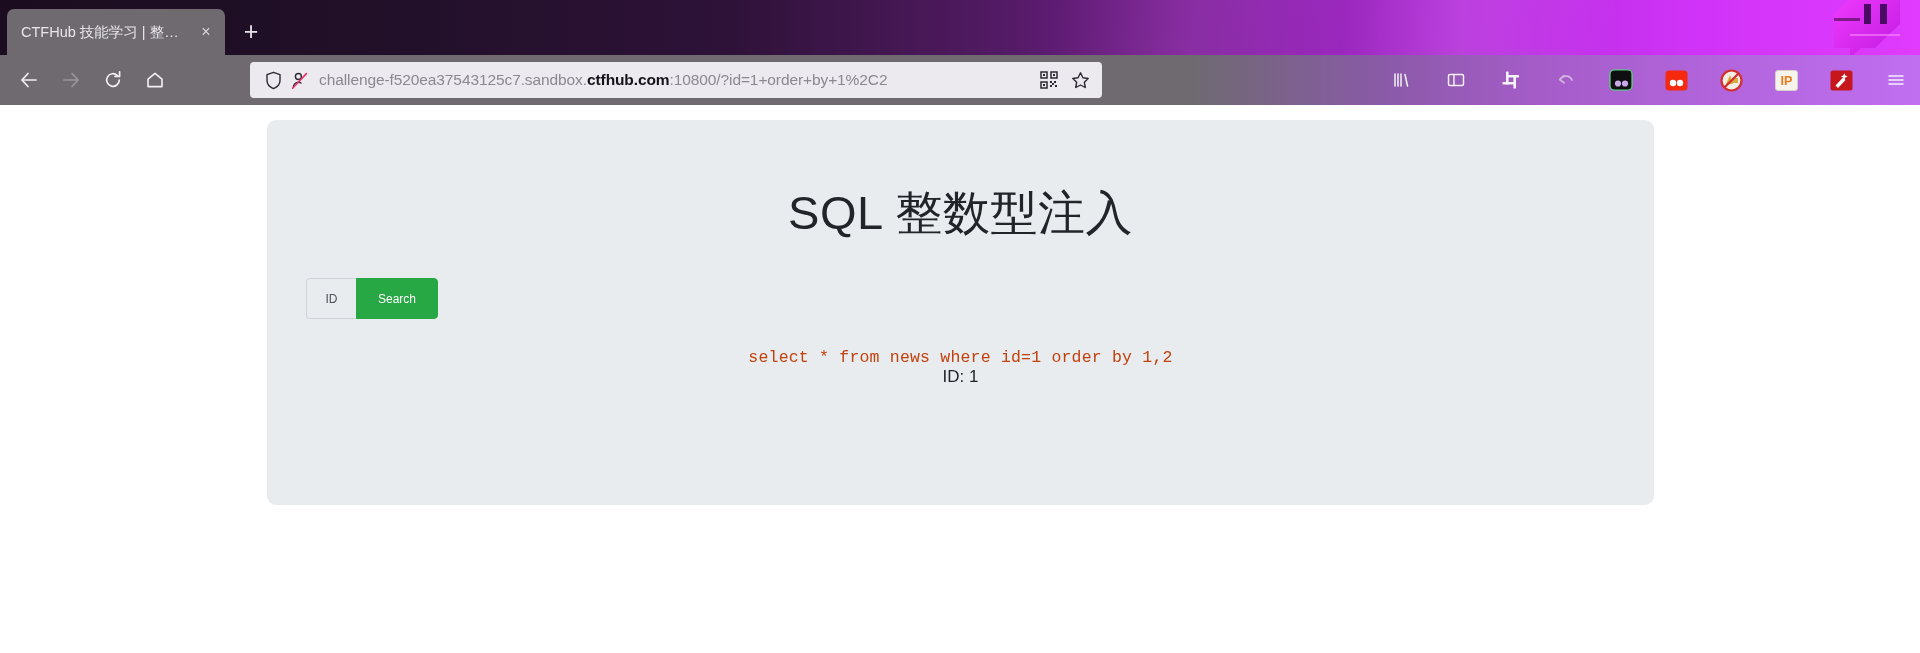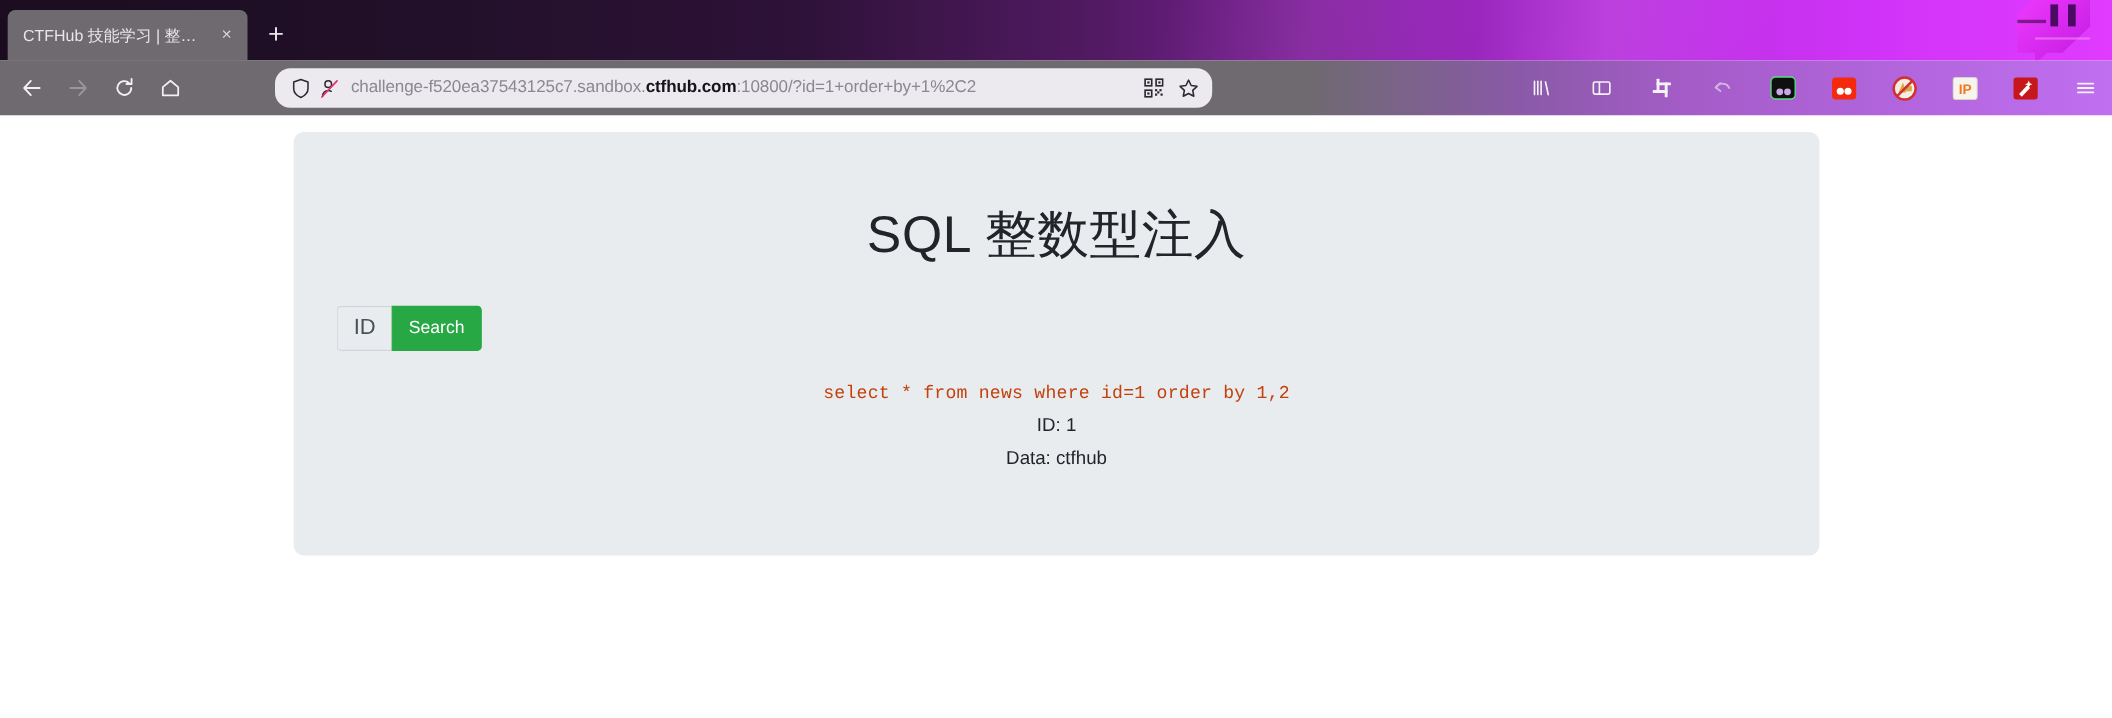--- a/index.html
+++ b/index.html
@@ -92,21 +92,21 @@
     display: flex; align-items: center; justify-content: center;
     border-radius: 5px;
   }
   .nav-btn svg { display: block; }
 
   .urlbar {
     position: absolute;
     left: 250px; top: 7px;
     width: 852px; height: 36px;
     background: #eceaee;
-    border-radius: 14px;
+    border-radius: 4px;
     display: flex;
     align-items: center;
     padding: 0 8px 0 10px;
   }
   .url-icon {
     width: 26px; height: 26px;
     display: flex; align-items: center; justify-content: center;
     flex: 0 0 auto;
   }
   .url-text {
@@ -173,57 +173,56 @@
   }
   .input-prefix {
     width: 50px;
     background: #e9ecef;
     border: 1px solid #ced4da;
     border-right: none;
     border-radius: 4px 0 0 4px;
     display: flex;
     align-items: center;
     justify-content: center;
-    font-size: 20px;
+    font-size: 12px;
     color: #495057;
   }
   .input-field {
     flex: 1;
     background: #ffffff;
     border: 1px solid #ced4da;
     border-radius: 0;
     font-size: 16px;
     color: #495057;
     padding: 0 13px;
     outline: none;
     font-family: "Liberation Sans", sans-serif;
   }
   .input-field::placeholder { color: #8b9096; }
   .search-btn {
     width: 82px;
     background: #28a745;
     color: #ffffff;
     border: 1px solid #28a745;
     border-radius: 0 4px 4px 0;
-    font-size: 16px;
+    font-size: 12px;
     font-family: "Liberation Sans", sans-serif;
     cursor: pointer;
     line-height: 1;
   }
   .sql-line {
     text-align: center;
     margin-top: 29px;
     font-family: "Liberation Mono", "DejaVu Sans Mono", monospace;
     font-size: 16.5px;
     color: #c2410c;
     letter-spacing: 0.2px;
   }
   .result-line {
     text-align: center;
-    margin-top: 10px;
     font-size: 17px;
     color: #212529;
   }
 </style>
 </head>
 <body>
 
 <div class="titlebar">
   <div class="titlebar-streak"></div>
 
@@ -395,16 +394,15 @@
 
     <h1 class="page-title">SQL 整数型注入</h1>
 
     <div class="input-group">
       <span class="input-prefix">ID</span>
       <button class="search-btn">Search</button>
     </div>
 
     <div class="sql-line">select * from news where id=1 order by 1,2</div>
     <div class="result-line">ID: 1</div>
-    <div class="result-line">Data: ctfhub</div>
 
   </div>
 </div>
 
 </body></html>

